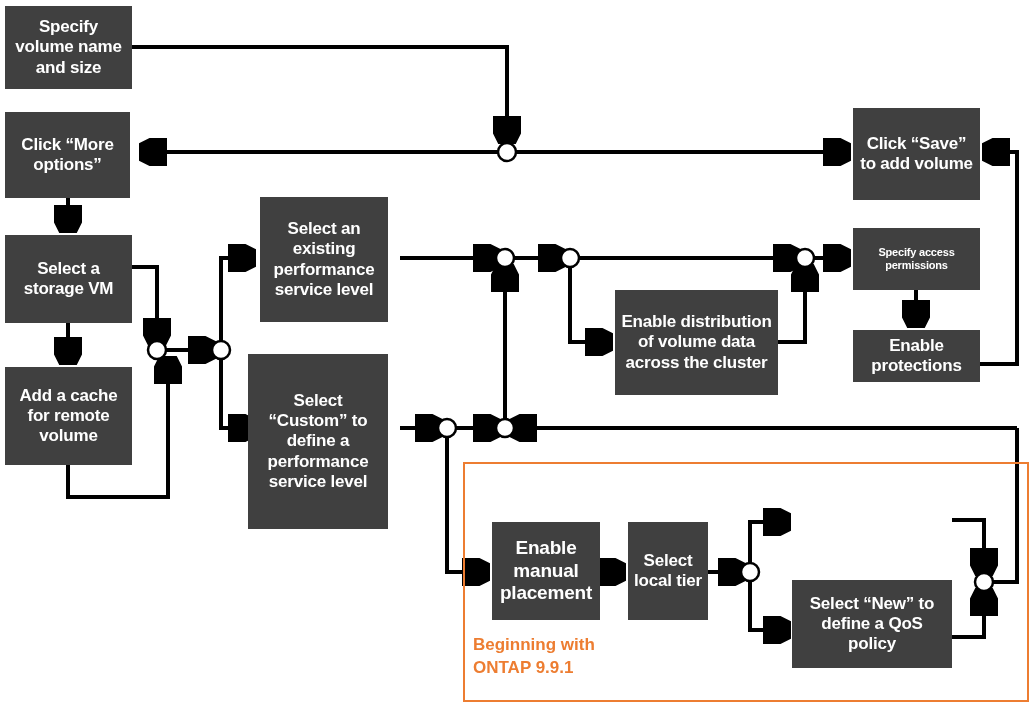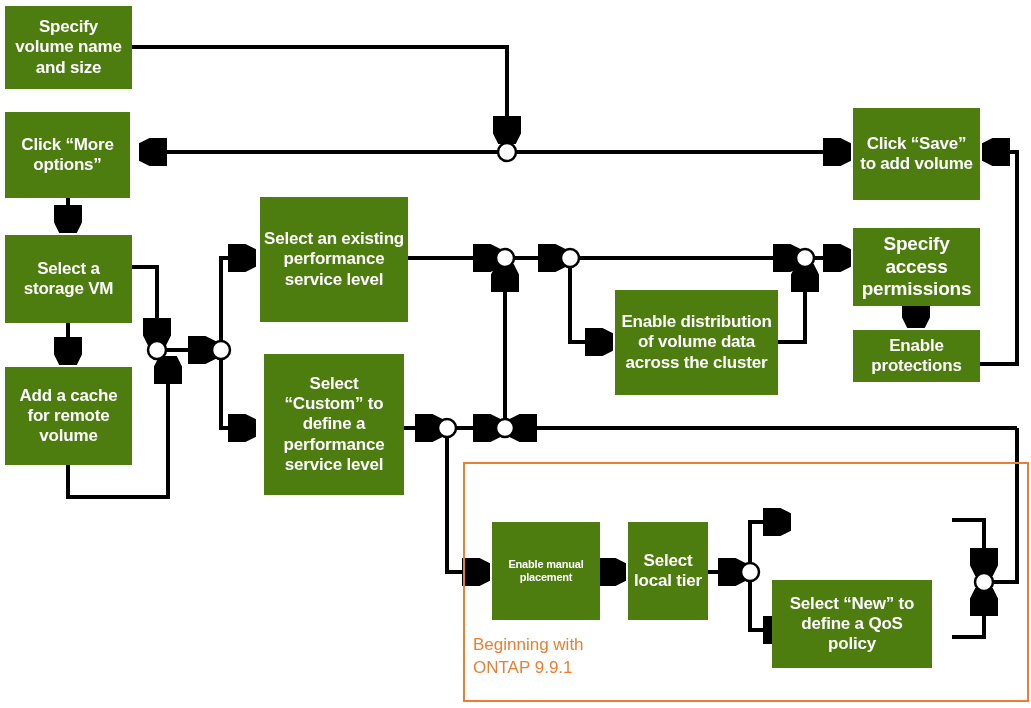--- a/index.html
+++ b/index.html
@@ -5,21 +5,21 @@
   html,body{margin:0;padding:0;background:#ffffff;}
   #canvas{
     position:relative;
     width:1031px;height:708px;
     background:#ffffff;
     overflow:hidden;
     font-family:"Liberation Sans", sans-serif;
   }
   .node{
     position:absolute;
-    background:#4d7c0f;
+    background:#404040;
     color:#ffffff;
     font-weight:bold;
     display:flex;
     align-items:center;
     justify-content:center;
     text-align:center;
     line-height:1.18;
     box-sizing:border-box;
     padding:2px 4px;
     letter-spacing:-0.2px;
@@ -28,21 +28,21 @@
     position:absolute;
     border:2px solid #ED7D31;
     box-sizing:border-box;
     background:transparent;
   }
   .group-label{
     position:absolute;
     color:#ED7D31;
     font-size:17px;
     line-height:1.35;
-    font-weight:normal;
+    font-weight:bold;
     white-space:pre-line;
   }
   svg#wires{
     position:absolute;
     left:0;top:0;
     width:1031px;height:708px;
     pointer-events:none;
   }
   svg#wires line, svg#wires path, svg#wires polyline{
     stroke:#000000;
@@ -143,32 +143,32 @@
 ONTAP 9.9.1</div>
 
   <div class="node" style="left:5px;top:6px;width:127px;height:83px;font-size:17px;">Specify volume name and size</div>
 
   <div class="node" style="left:5px;top:112px;width:125px;height:86px;font-size:17px;">Click “More options”</div>
 
   <div class="node" style="left:5px;top:235px;width:127px;height:88px;font-size:17px;">Select a storage VM</div>
 
   <div class="node" style="left:5px;top:367px;width:127px;height:98px;font-size:17px;">Add a cache for remote volume</div>
 
-  <div class="node" style="left:260px;top:197px;width:148px;height:125px;font-size:17px;">Select an existing performance service level</div>
+  <div class="node" style="left:260px;top:197px;width:128px;height:125px;font-size:17px;">Select an existing performance service level</div>
 
-  <div class="node" style="left:264px;top:354px;width:140px;height:141px;font-size:17px;">Select “Custom” to define a performance service level</div>
+  <div class="node" style="left:248px;top:354px;width:140px;height:175px;font-size:17px;">Select “Custom” to define a performance service level</div>
 
   <div class="node" style="left:853px;top:108px;width:127px;height:92px;font-size:17px;">Click “Save” to add volume</div>
 
   <div class="node" style="left:615px;top:290px;width:163px;height:105px;font-size:17px;">Enable distribution of volume data across the cluster</div>
 
-  <div class="node" style="left:853px;top:228px;width:127px;height:78px;font-size:19px;">Specify access permissions</div>
+  <div class="node" style="left:853px;top:228px;width:127px;height:62px;font-size:11px;">Specify access permissions</div>
 
   <div class="node" style="left:853px;top:330px;width:127px;height:52px;font-size:17px;">Enable protections</div>
 
-  <div class="node" style="left:492px;top:522px;width:108px;height:98px;font-size:11px;">Enable manual placement</div>
+  <div class="node" style="left:492px;top:522px;width:108px;height:98px;font-size:19px;">Enable manual placement</div>
 
   <div class="node" style="left:628px;top:522px;width:80px;height:98px;font-size:17px;">Select local tier</div>
 
 
-  <div class="node" style="left:772px;top:580px;width:160px;height:88px;font-size:17px;">Select “New” to define a QoS policy</div>
+  <div class="node" style="left:792px;top:580px;width:160px;height:88px;font-size:17px;">Select “New” to define a QoS policy</div>
 
 </div>
 
 </body></html>

